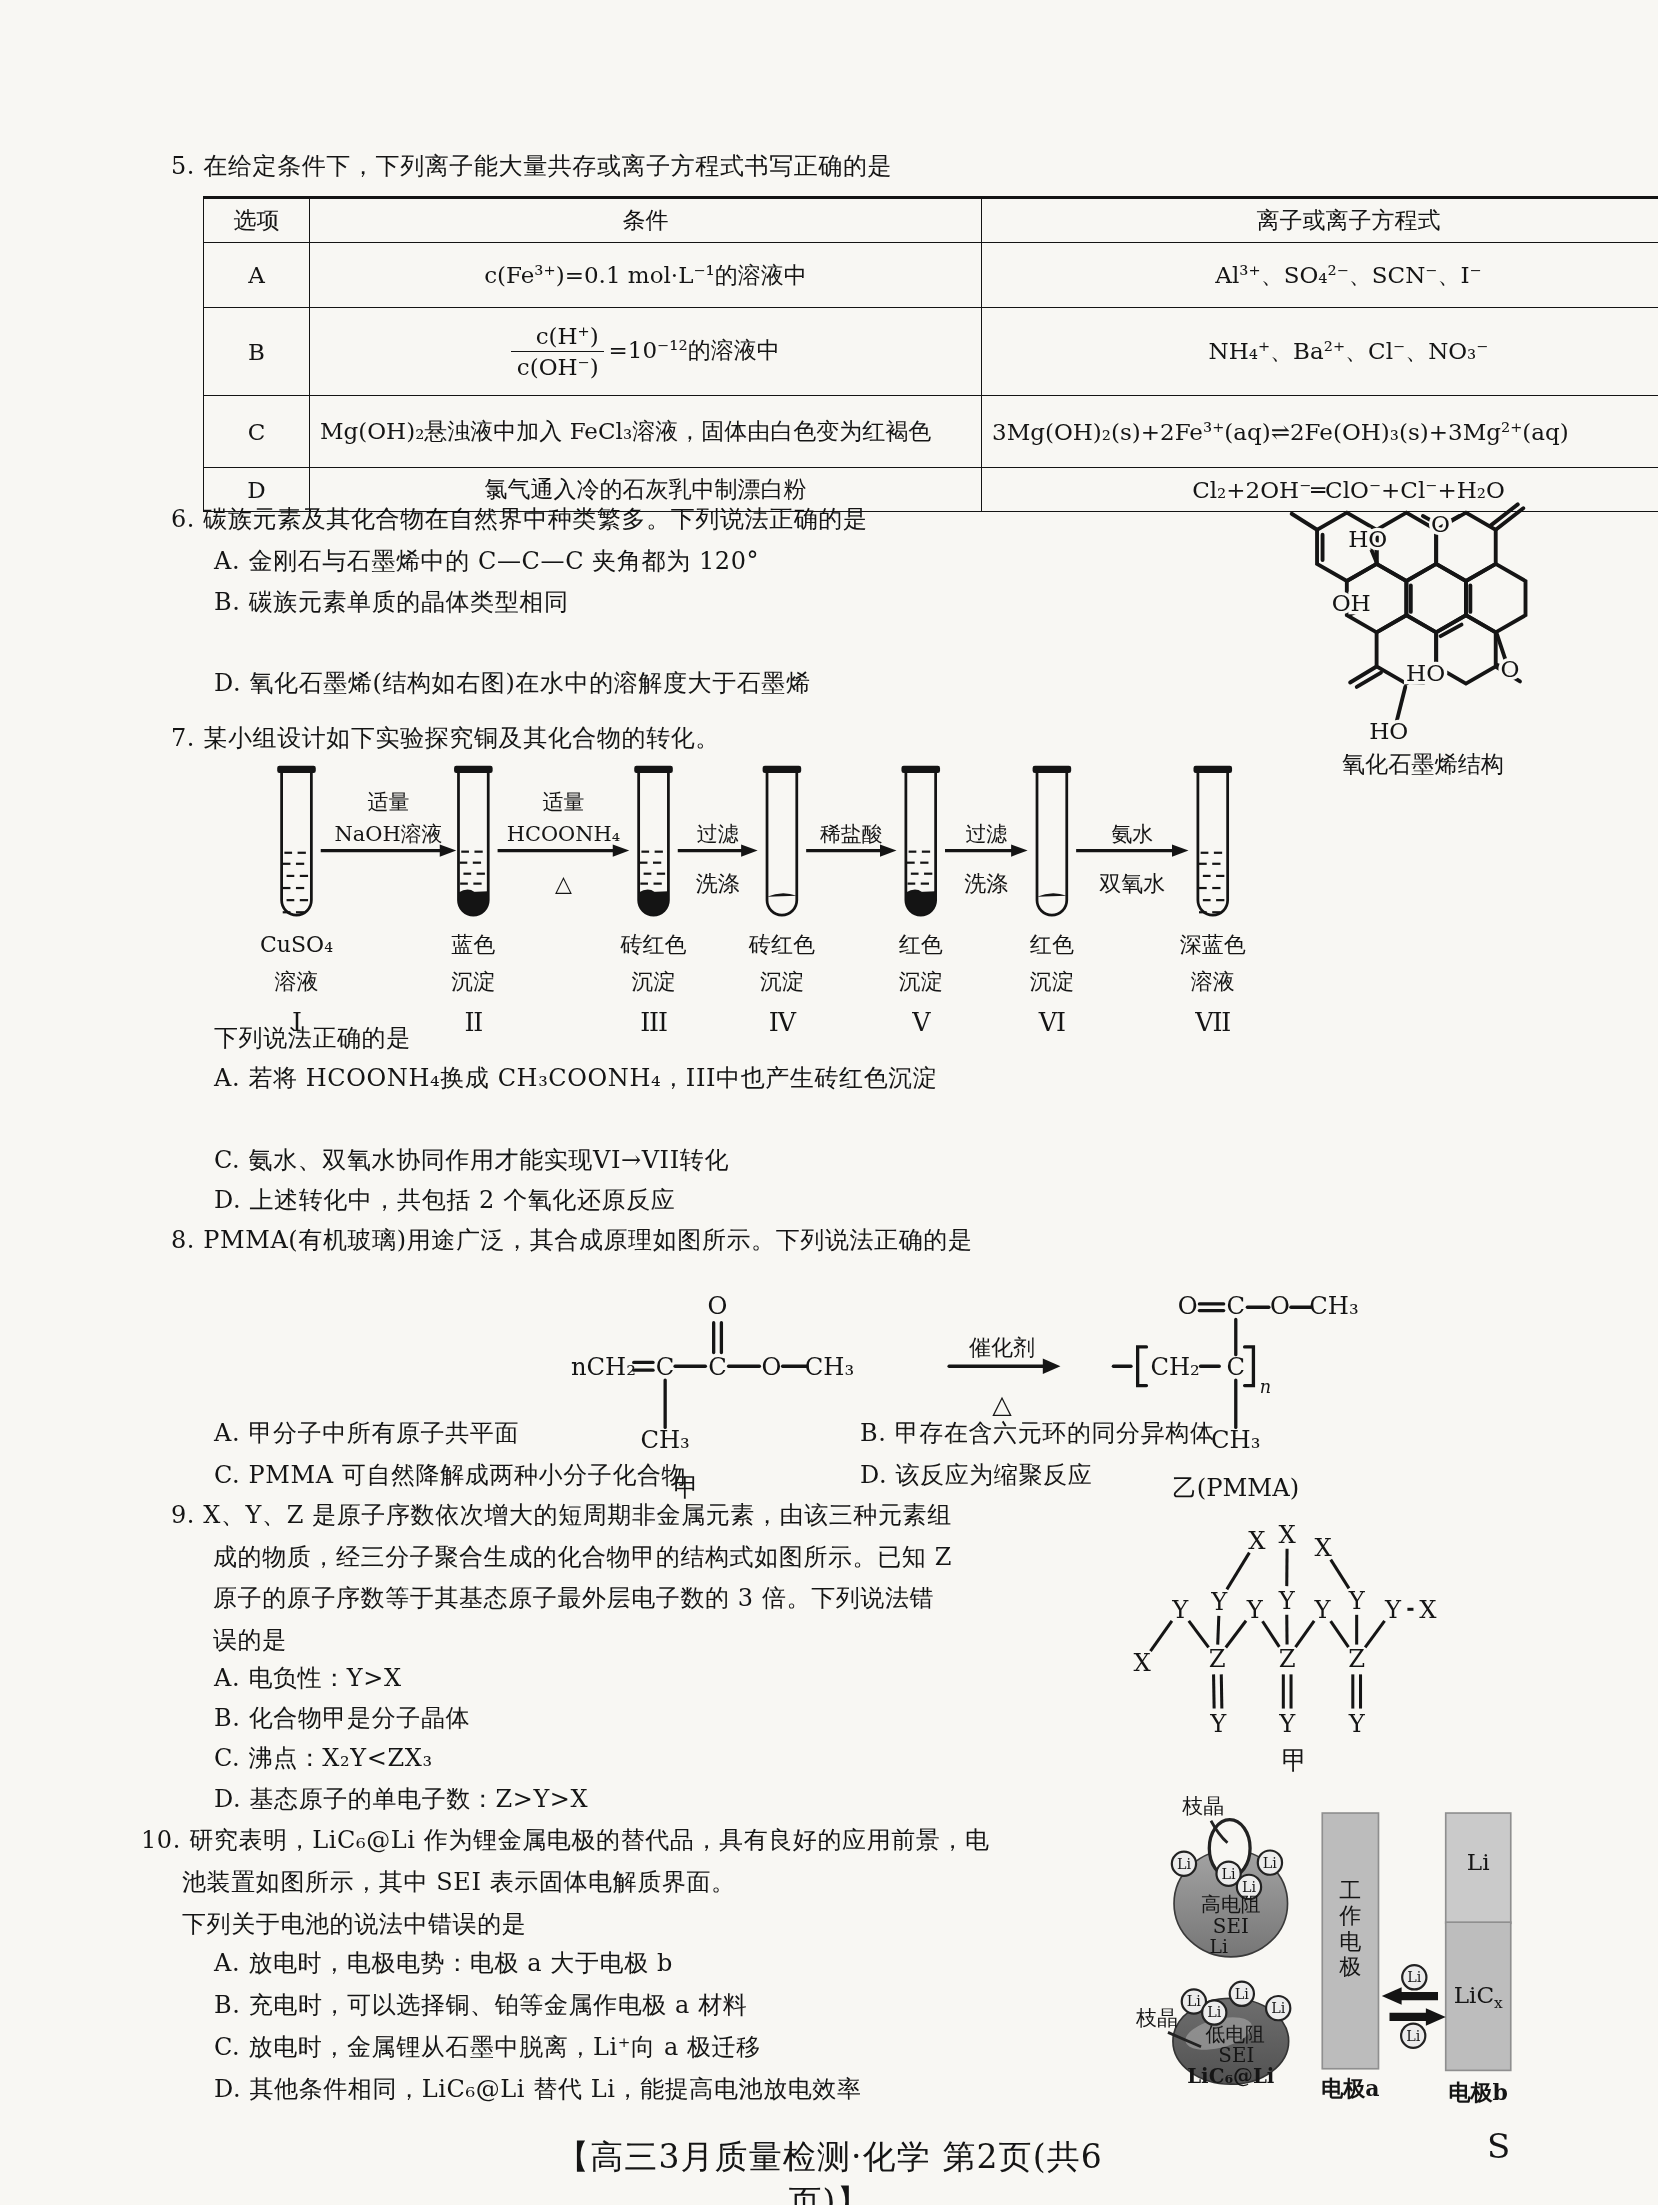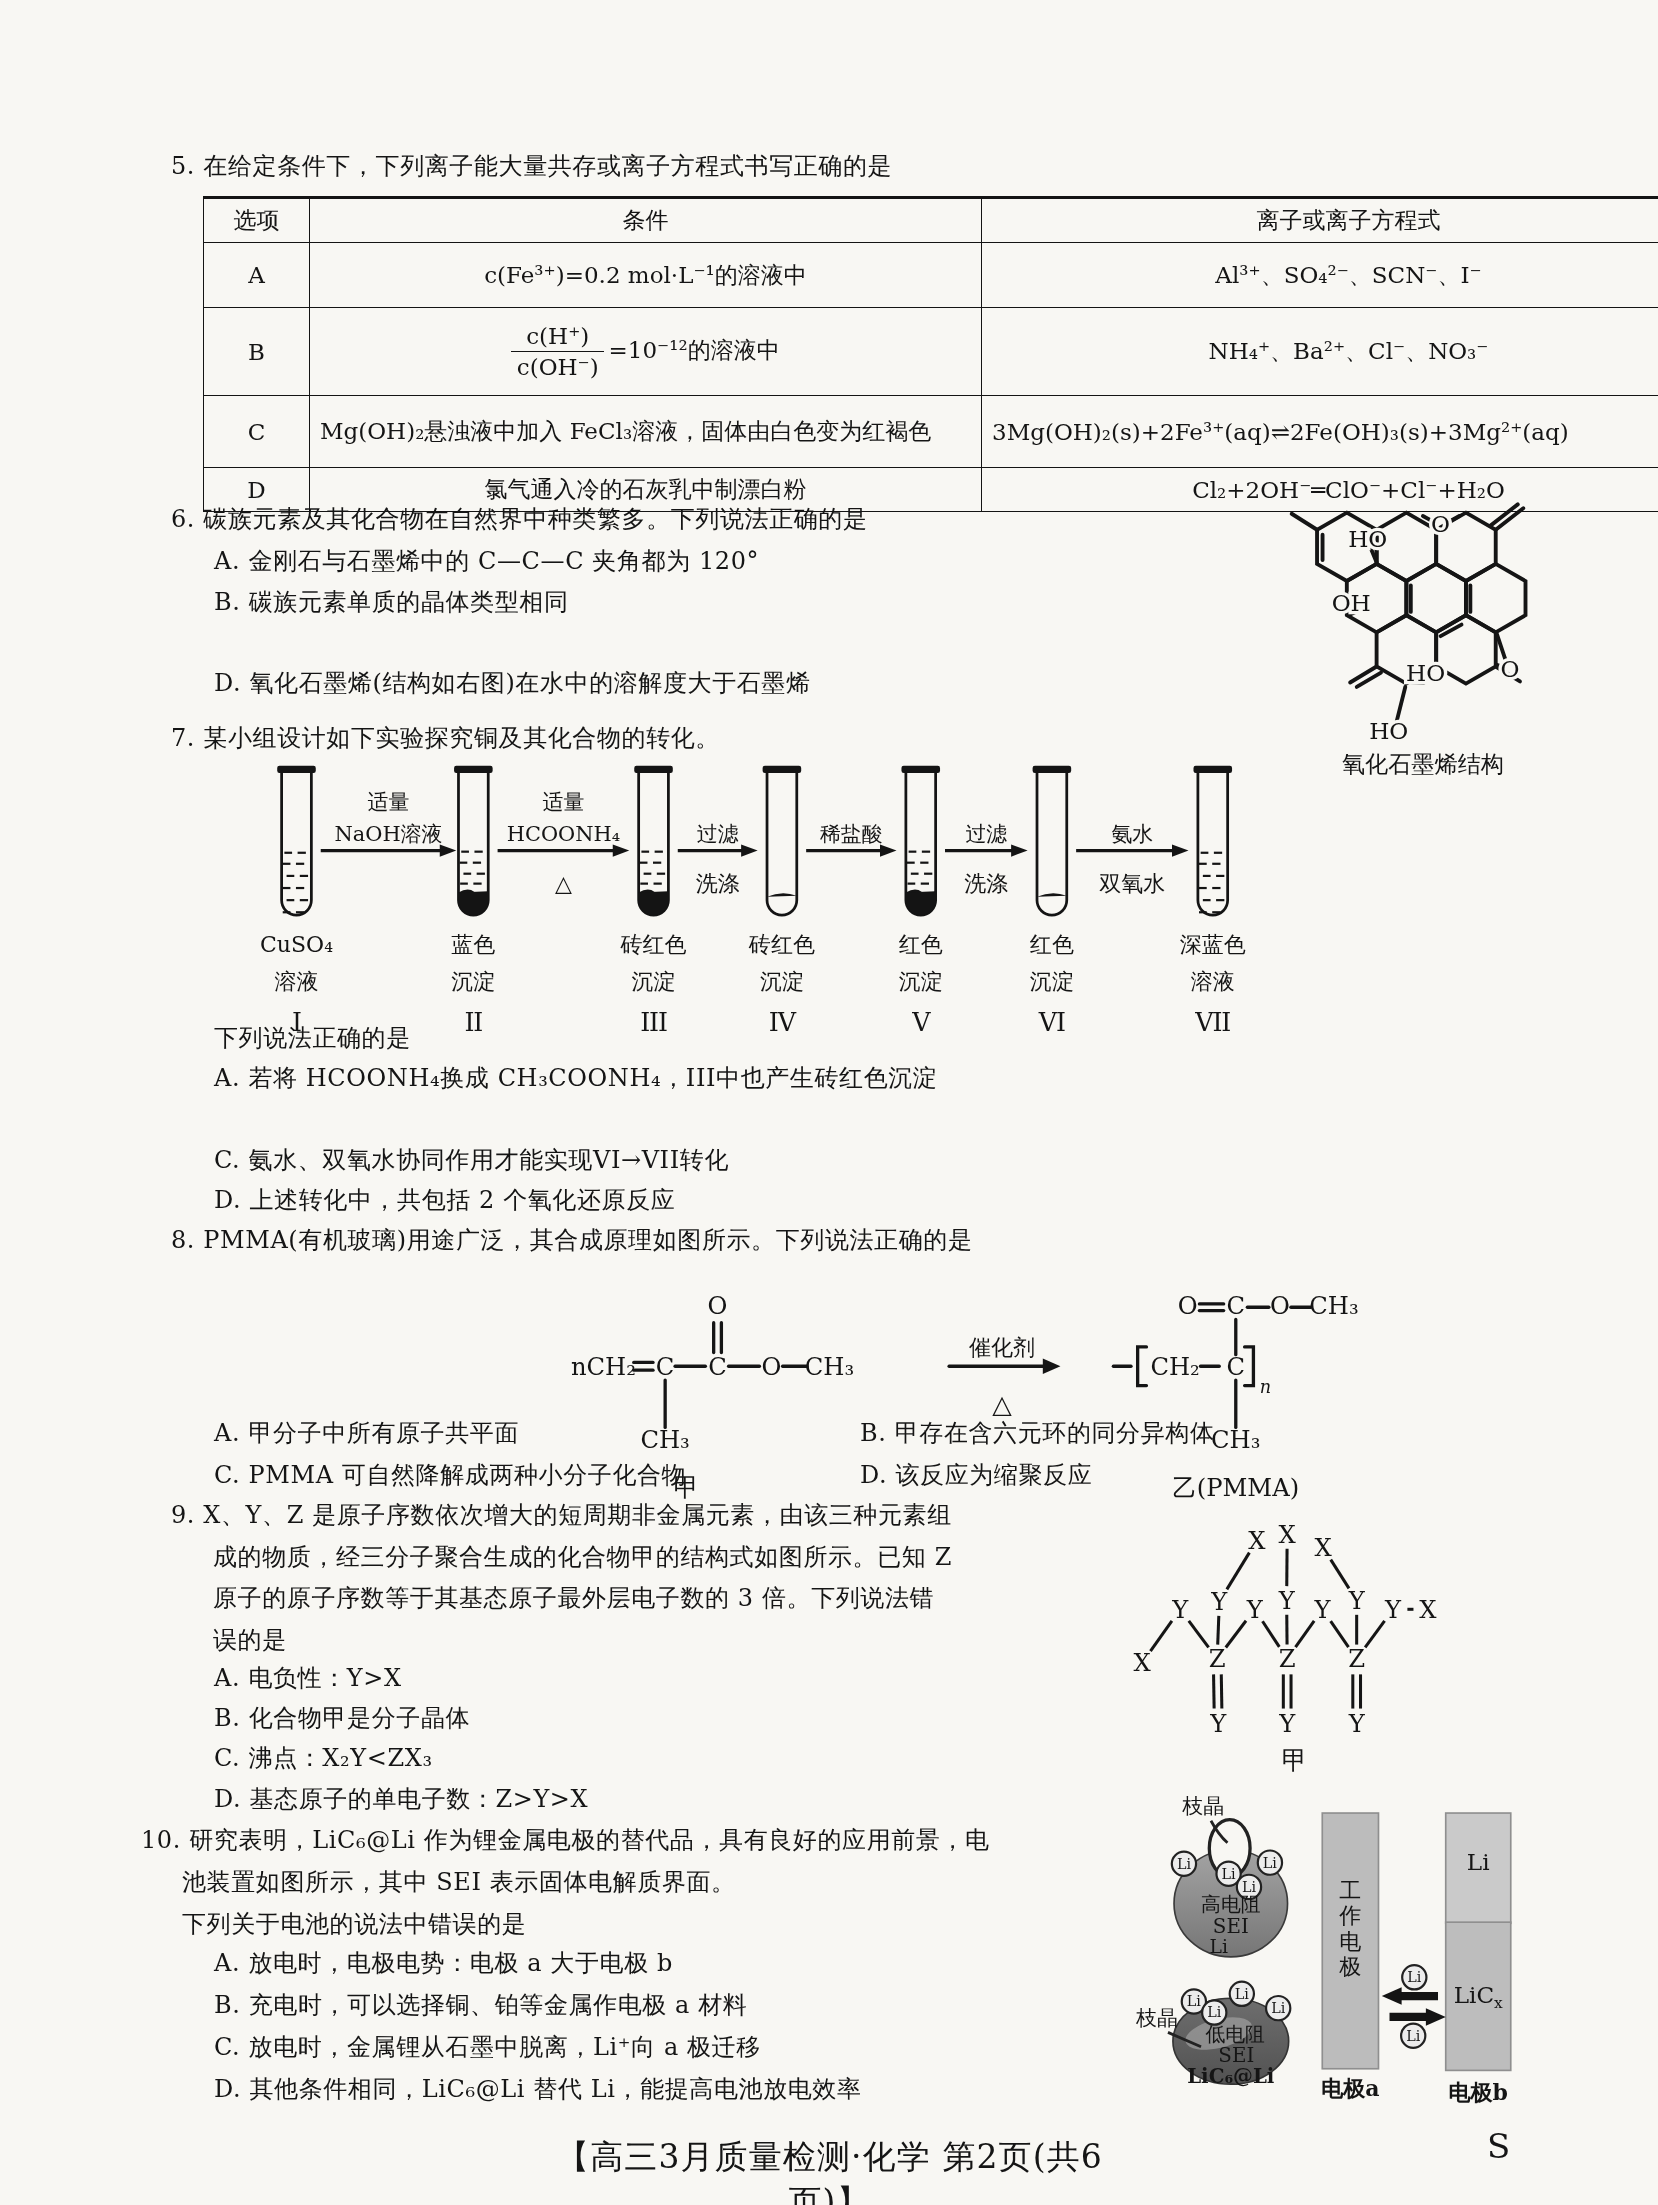--- a/index.html
+++ b/index.html
@@ -11,21 +11,21 @@
   .line{position:absolute;white-space:nowrap;font-size:24px;line-height:1.2;letter-spacing:0.6px;}
   .opt{position:absolute;white-space:nowrap;font-size:24px;line-height:1.2;letter-spacing:0.6px;}
   
   #q5-table{position:absolute;left:203px;top:196px;width:1513px;border-collapse:collapse;table-layout:fixed;}
   #q5-table th,#q5-table td{border:1.7px solid #141414;font-size:23px;font-weight:normal;
     text-align:center;vertical-align:middle;padding:5.5px 10px;}
   #q5-table thead th{border-top:3.3px solid #141414;}
   #q5-table .c-opt{width:85px;}
   #q5-table .c-cond{width:651px;}
   .cell-left{text-align:left !important;}
-  .frac{display:inline-block;vertical-align:middle;text-align:center;margin-right:4.4px;}
+  .frac{display:inline-block;vertical-align:middle;text-align:right;margin-right:4.4px;}
   .frac .num{display:block;padding:0 5.5px 2.2px;border-bottom:1.7px solid #141414;}
   .frac .den{display:block;padding:2.2px 5.5px 0;}
   
   svg text{font-family:"DejaVu Serif","Liberation Serif","DejaVu Sans",serif;fill:#151515;}
   .knock{paint-order:stroke;stroke:#f8f7f3;stroke-width:12px;}
   #footer{position:absolute;left:554px;top:2135px;width:551px;text-align:center;
     font-size:33px;letter-spacing:1.1px;}
   #corner-s{position:absolute;left:1487px;top:2126px;font-size:34px;}
 </style>
 </head>
@@ -38,21 +38,21 @@
     <thead>
       <tr style="height:45px;">
         <th class="c-opt">选项</th>
         <th class="c-cond">条件</th>
         <th>离子或离子方程式</th>
       </tr>
     </thead>
     <tbody>
       <tr style="height:65px;">
         <td>A</td>
-        <td>c(Fe³⁺)=0.2 mol·L⁻¹的溶液中</td>
+        <td>c(Fe³⁺)=0.1 mol·L⁻¹的溶液中</td>
         <td>Al³⁺、SO₄²⁻、SCN⁻、I⁻</td>
       </tr>
       <tr style="height:88px;">
         <td>B</td>
         <td>
           <span class="frac"><span class="num">c(H⁺)</span><span class="den">c(OH⁻)</span></span><span>=10⁻¹²的溶液中</span>
         </td>
         <td>NH₄⁺、Ba²⁺、Cl⁻、NO₃⁻</td>
       </tr>
       <tr style="height:72px;">

